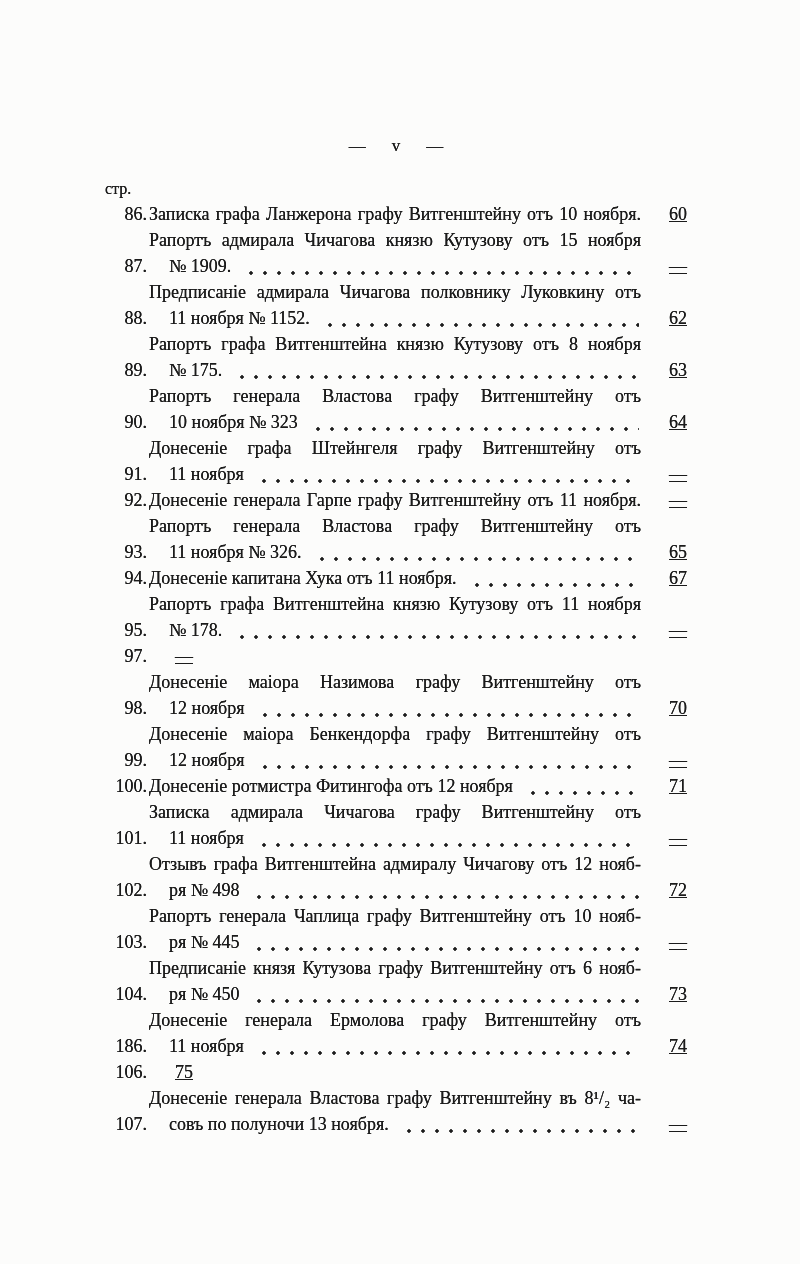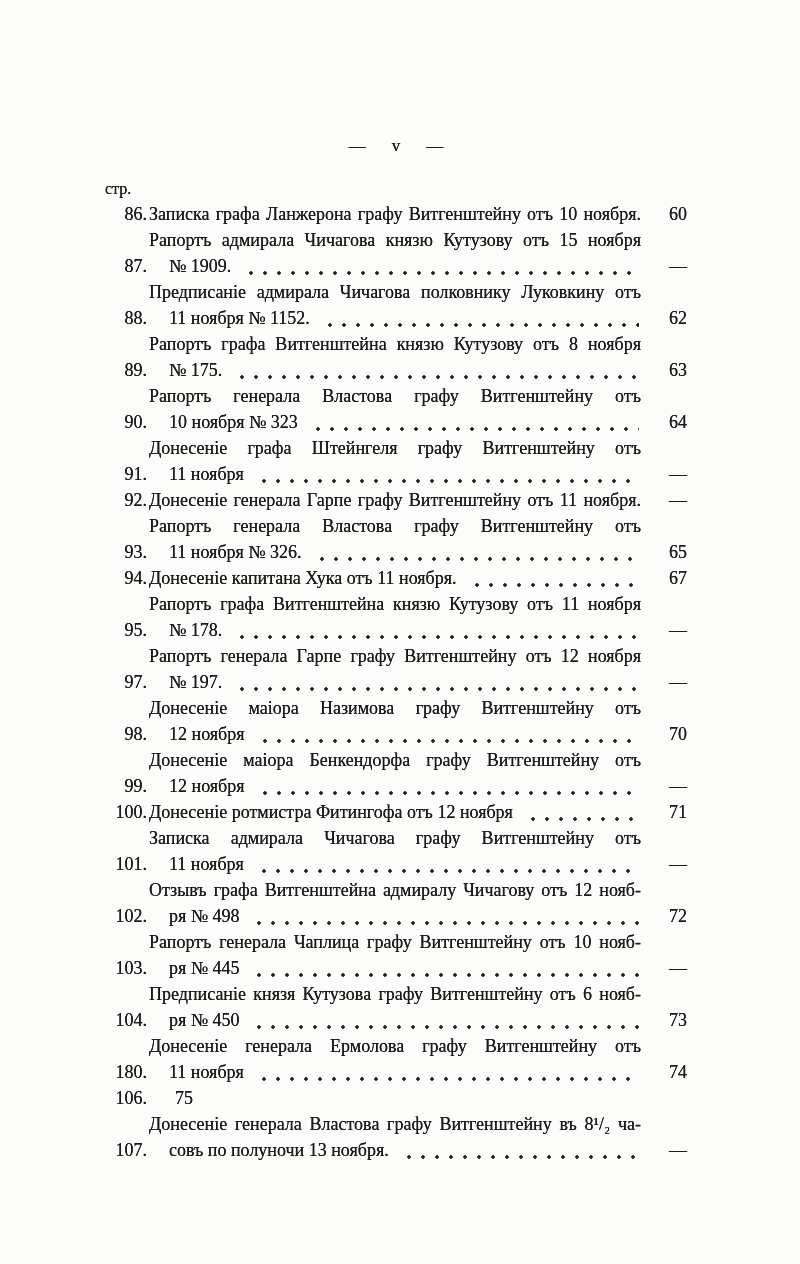--- a/index.html
+++ b/index.html
@@ -59,20 +59,21 @@
   }
   .entry-page {
     flex: 0 0 40px;
     width: 40px;
     margin-left: 6px;
     text-align: right;
     font-size: 18px;
     line-height: 26px;
     align-self: flex-end;
     text-shadow: 0 0 0.3px currentColor;
+    text-decoration: underline;
   }
   .line {
     font-size: 18px;
     line-height: 26px;
     hyphens: none;
     text-shadow: 0 0 0.3px currentColor;
   }
   .line.justify {
     text-align: justify;
     text-align-last: justify;
@@ -201,27 +202,20 @@
             <div class="line justify">Рапортъ графа Витгенштейна князю Кутузову отъ 11 ноября</div>
             <div class="line indent lineflex">
               <span class="txt">№ 178.</span>
               <span class="leader"></span>
             </div>
           </div>
           <div class="entry-page">—</div>
         </div>
         <div class="entry">
           <div class="entry-num">97.</div>
-          <div class="entry-lines">
-            <div class="line justify">Рапортъ генерала Гарпе графу Витгенштейну отъ 12 ноября</div>
-            <div class="line indent lineflex">
-              <span class="txt">№ 197.</span>
-              <span class="leader"></span>
-            </div>
-          </div>
           <div class="entry-page">—</div>
         </div>
         <div class="entry">
           <div class="entry-num">98.</div>
           <div class="entry-lines">
             <div class="line justify">Донесеніе маіора Назимова графу Витгенштейну отъ</div>
             <div class="line indent lineflex">
               <span class="txt">12 ноября</span>
               <span class="leader"></span>
             </div>
@@ -287,21 +281,21 @@
           <div class="entry-lines">
             <div class="line justify">Предписаніе князя Кутузова графу Витгенштейну отъ 6 нояб-</div>
             <div class="line indent lineflex">
               <span class="txt">ря № 450</span>
               <span class="leader"></span>
             </div>
           </div>
           <div class="entry-page">73</div>
         </div>
         <div class="entry">
-          <div class="entry-num">180.</div>
+          <div class="entry-num">186.</div>
           <div class="entry-lines">
             <div class="line justify">Донесеніе генерала Ермолова графу Витгенштейну отъ</div>
             <div class="line indent lineflex">
               <span class="txt">11 ноября</span>
               <span class="leader"></span>
             </div>
           </div>
           <div class="entry-page">74</div>
         </div>
         <div class="entry">

